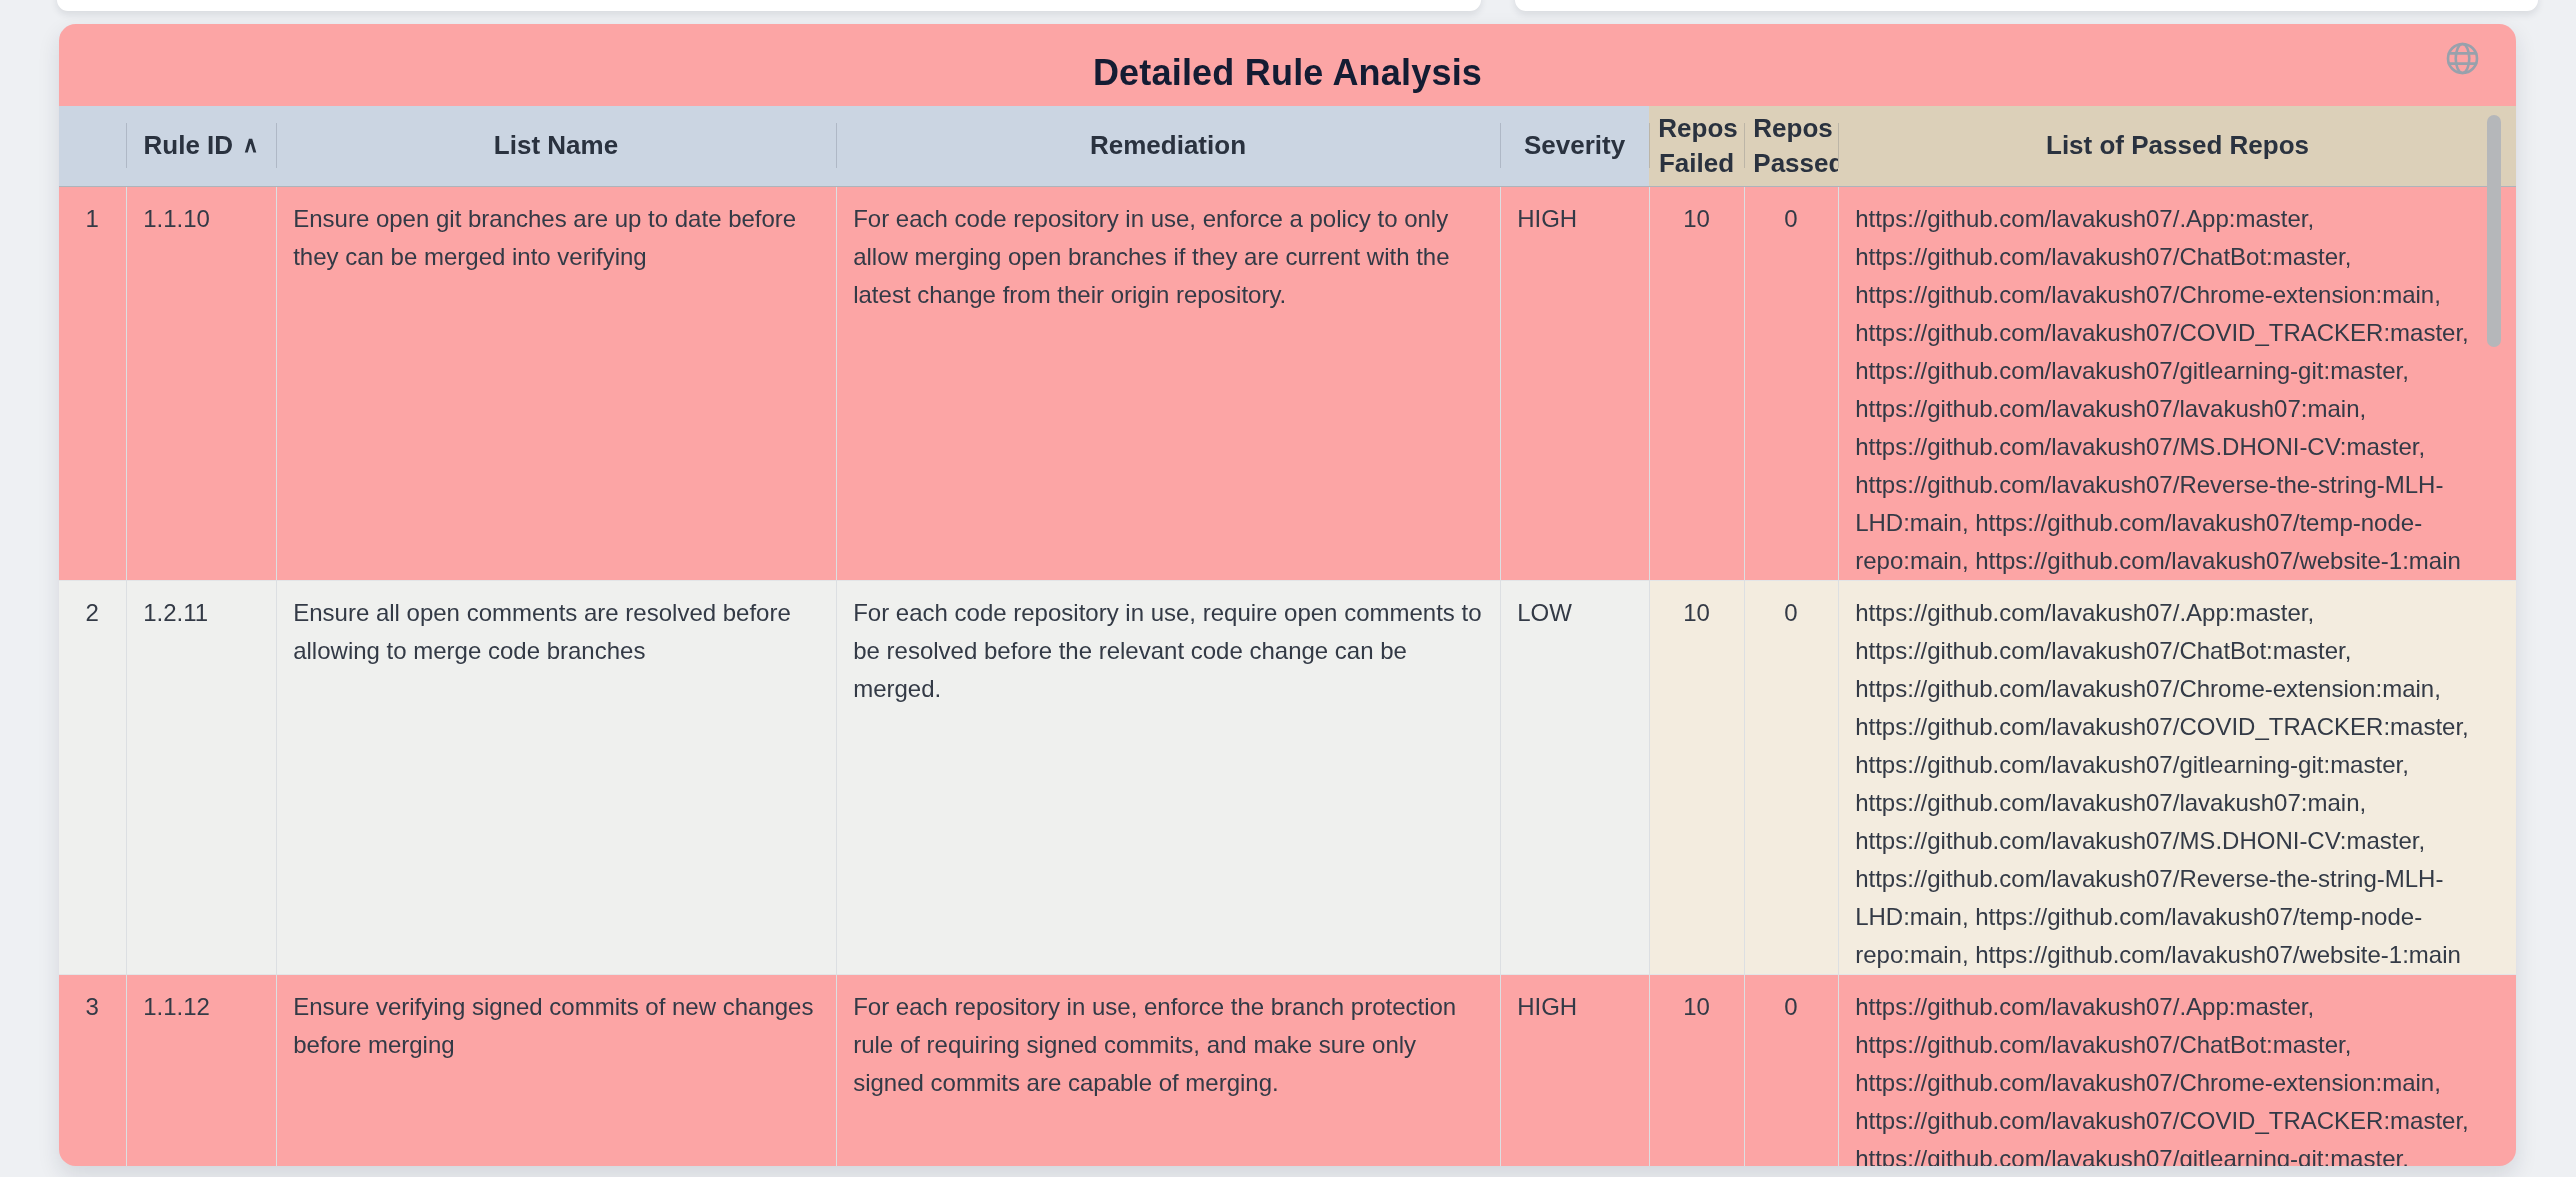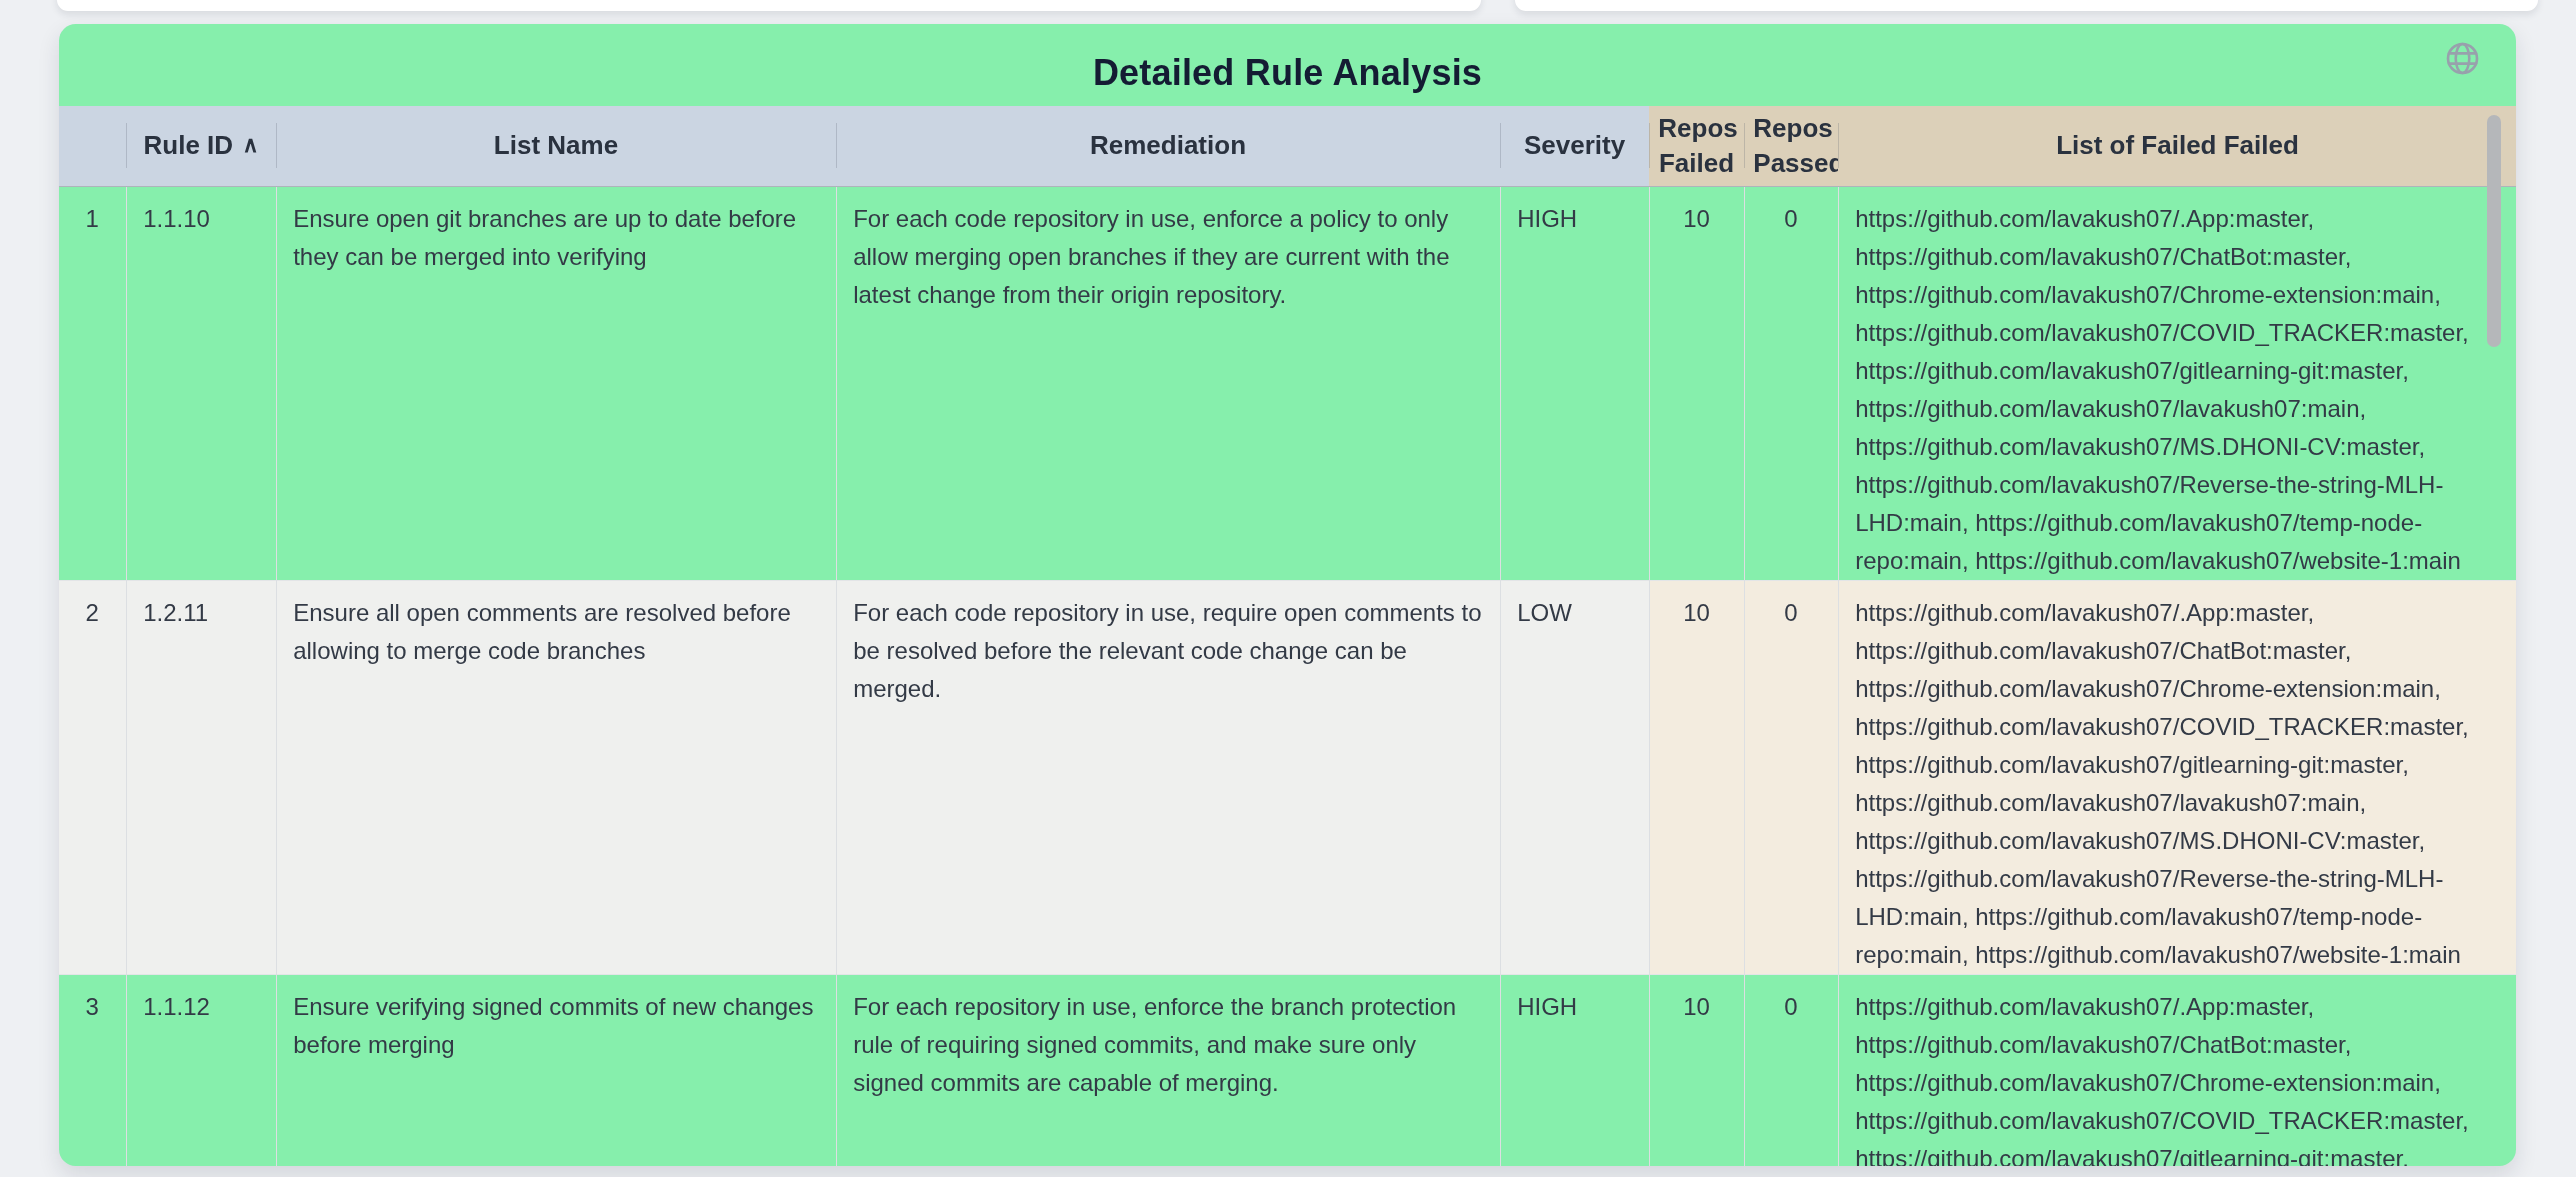--- a/index.html
+++ b/index.html
@@ -16,21 +16,21 @@
     background: #ffffff; border-radius: 0 0 11px 11px;
     box-shadow: 0 3.7px 7.4px rgba(25,35,55,0.10);
   }
   .top-card.left  { left: 57px;  width: 1424px; }
   .top-card.right { left: 1515px; width: 1023px; }
 
   
   .card {
     position: absolute; left: 59px; top: 24px;
     width: 2457px; height: 1142px;
-    background: #86efac; border-radius: 16.7px;
+    background: #fca5a5; border-radius: 16.7px;
     box-shadow: 0 9.3px 22px rgba(25,35,55,0.12);
     overflow: hidden;
   }
   .card-header { position: relative; height: 82px; }
   .card-title {
     position: absolute; left: 0; right: 0; top: 28px;
     text-align: center;
     font-size: 36px; font-weight: 700; color: #141c33;
     letter-spacing: 0.2px;
   }
@@ -115,21 +115,21 @@
         <tr>
           <th class="blue"></th>
           <th class="blue">
             <span>Rule ID</span><span class="caret">∧</span>
           </th>
           <th class="blue">List Name</th>
           <th class="blue">Remediation</th>
           <th class="blue">Severity</th>
           <th class="tan">Repos Failed</th>
           <th class="tan">Repos Passed</th>
-          <th class="tan">List of Failed Failed</th>
+          <th class="tan">List of Passed Repos</th>
         </tr>
       </thead>
       <tbody>
         <tr>
           <td class="center cell-blue">1</td>
           <td class="cell-blue">1.1.10</td>
           <td class="cell-blue">Ensure open git branches are up to date before they can be merged into verifying</td>
           <td class="cell-blue">For each code repository in use, enforce a policy to only allow merging open branches if they are current with the latest change from their origin repository.</td>
           <td class="cell-blue">HIGH</td>
           <td class="center cell-tan">10</td>

